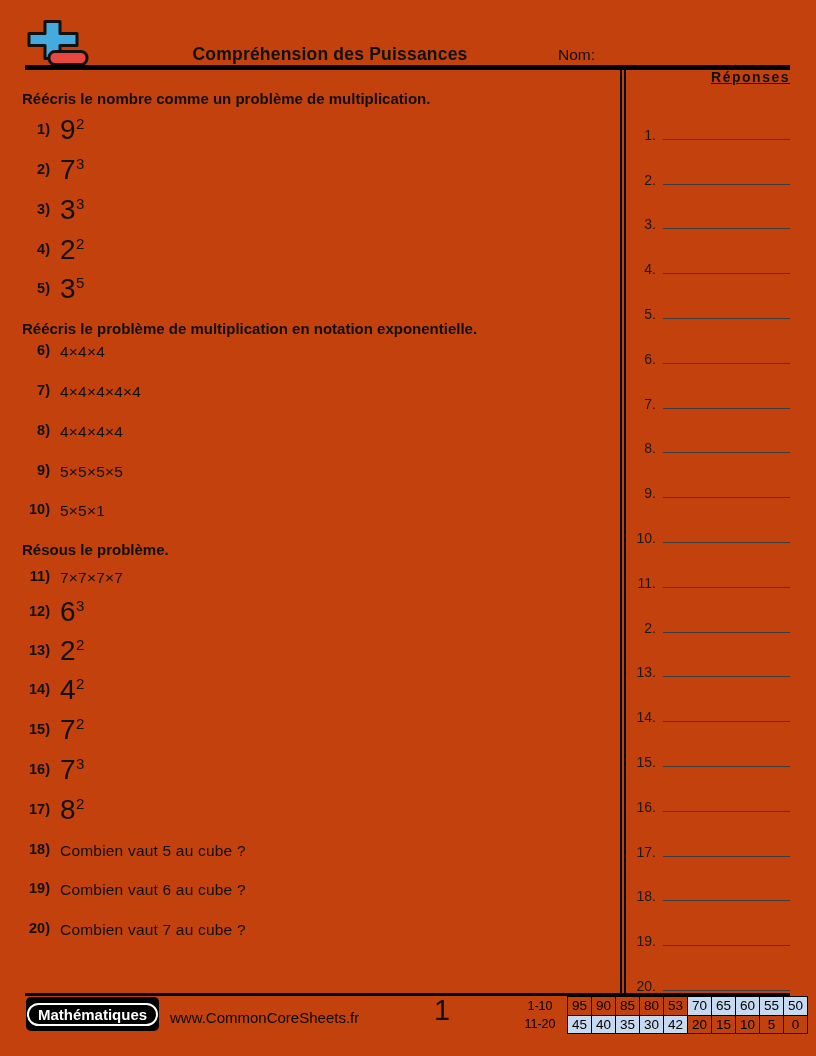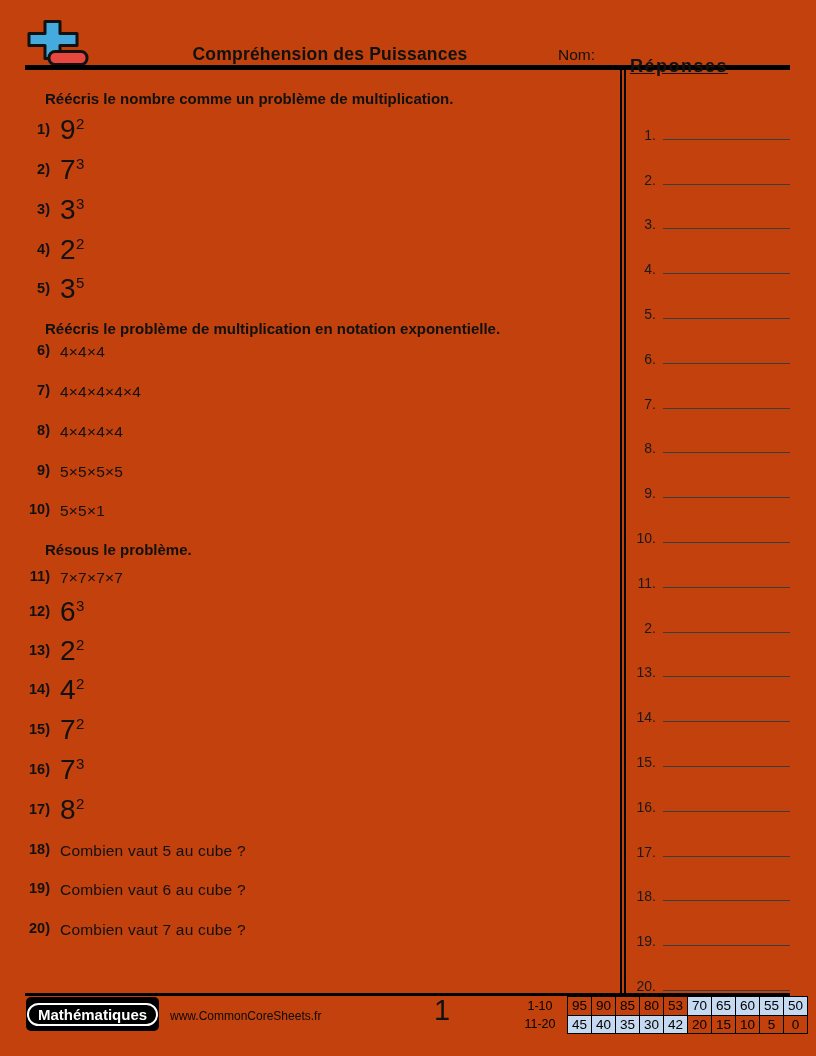--- a/index.html
+++ b/index.html
@@ -9,44 +9,44 @@
   
   #logo {position:absolute; left:27px; top:20px;}
   #title {position:absolute; left:140px; top:44px; width:380px; text-align:center;
           font-size:17.5px; font-weight:700; letter-spacing:.2px;}
   #name-label {position:absolute; left:558px; top:46px; font-size:15.5px;}
   #header-line {position:absolute; left:25px; top:65px; width:765px; height:4.5px; background:#000;}
 
   
   #answers-divider {position:absolute; left:620px; top:69px; height:926px; width:2px;
           border-left:2.5px solid #000; border-right:2.5px solid #000;}
-  #answers-title {position:absolute; left:630px; top:56px; width:160px; text-align:left;
-          font-size:18px; font-weight:700; text-decoration:underline; letter-spacing:1.5px;}
+  #answers-title {position:absolute; left:630px; top:69px; width:160px; text-align:right;
+          font-size:14px; font-weight:700; text-decoration:underline; letter-spacing:1.5px;}
   #answers-list {position:absolute; left:632px; top:99px; width:158px;}
   .ans-row {height:44.8px; display:flex; align-items:flex-end;}
   .ans-num {width:24px; text-align:right; margin-right:7px; font-size:14px; color:#1a1a1a;
             padding-bottom:1px;}
   .ans-line {flex:1; border-bottom:1.7px solid #3c3c3c; margin-bottom:4px;}
 
   
-  .sec-head {position:absolute; left:22px; width:592px; font-size:15px; font-weight:700;margin-left:23px;}
+  .sec-head {position:absolute; left:22px; width:592px; font-size:15px; font-weight:700;}
   .prob {position:absolute; left:18px; display:flex; align-items:flex-start;}
   .plabel {width:32px; text-align:right; margin-right:10px; font-weight:700; font-size:14.5px;}
   .prob.power .plabel {padding-top:5px;}
   .pow {font-size:28px; line-height:1; letter-spacing:.5px;}
   .pow sup {font-size:15px;}
   .ptext {font-size:15.5px; padding-top:1px; letter-spacing:.2px;}
 
   
   #footer-line {position:absolute; left:25px; top:993px; width:765px; height:3px; background:#000;}
   #badge {position:absolute; left:26px; top:997px; width:133px; height:34px; background:#000;
           border-radius:5px; display:flex; align-items:center; justify-content:center;}
   #badge-inner {border:2.5px solid #fff; border-radius:17px; padding:1px 9px; color:#fff;
           font-weight:700; font-size:15px; white-space:nowrap;}
-  #site-url {position:absolute; left:170px; top:1009px; font-size:12px; color:#0a0a0a;}
+  #site-url {position:absolute; left:170px; top:1009px; font-size:15px; color:#0a0a0a;}
   #page-number {position:absolute; left:420px; top:994px; width:44px; text-align:center;
           font-size:29px; font-weight:400;}
   #grade-table {position:absolute; left:518px; top:996px; border-collapse:collapse;
           font-size:13.5px; color:#000;}
   #grade-table td {padding:0;}
   .glabel {border:none; text-align:center; padding-right:5px !important; font-size:12.5px; width:44px;}
   .gcell {border:1.8px solid #000; min-width:21px; height:17.5px; text-align:center;
           padding:0 1px !important;}
   .gcell.shaded {background:#c5d9f1;}
 </style>

